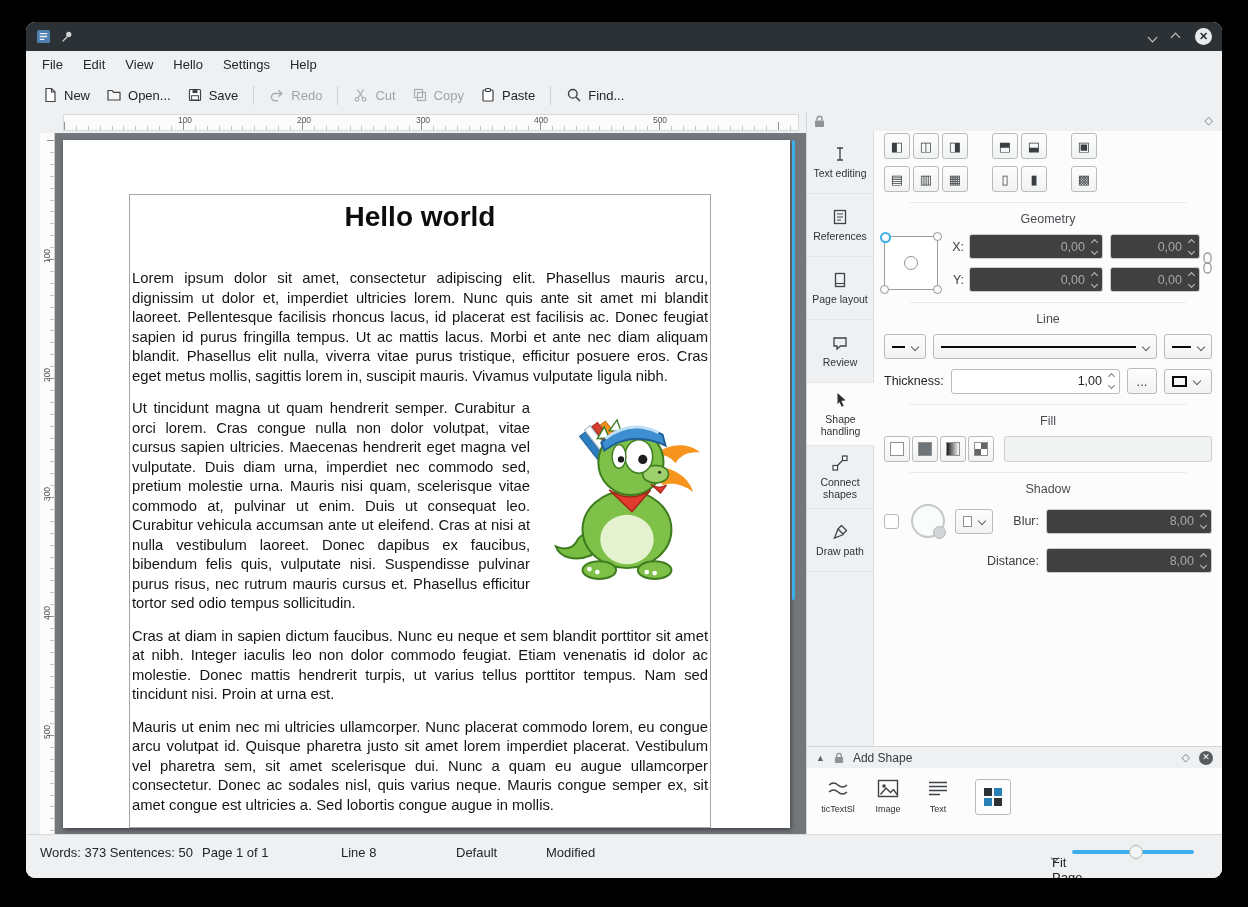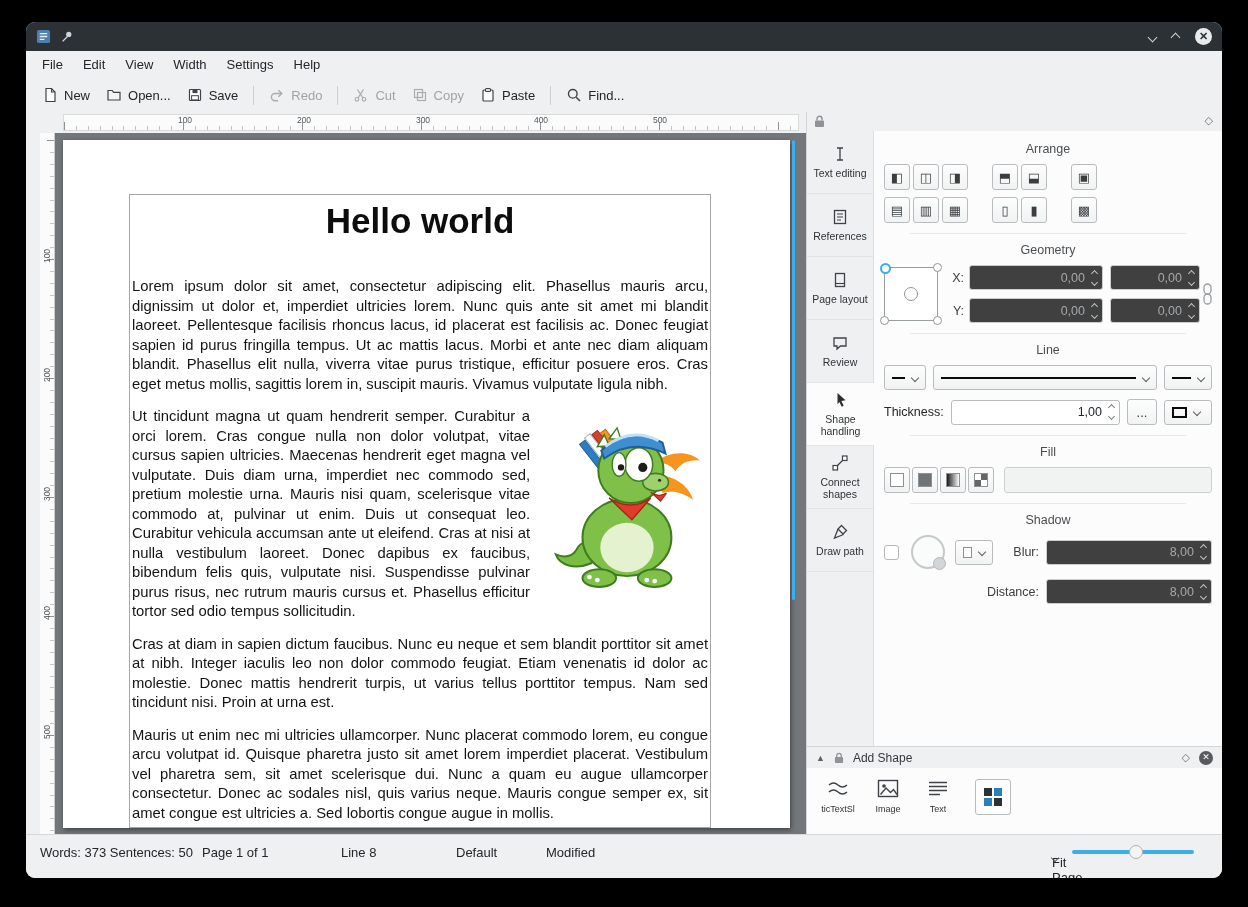--- a/index.html
+++ b/index.html
@@ -37,21 +37,21 @@
   .canvas{position:absolute;left:14px;right:0;top:21px;bottom:0;background:#73777b;overflow:hidden}
   .vruler{position:absolute;left:0;top:0;width:15px;height:100%;background:#fbfbfb;border-right:1px solid #c9cbcc;
     background-image:repeating-linear-gradient(to bottom,#8f9395 0 1px,transparent 1px 119px),
                      repeating-linear-gradient(to bottom,#c2c5c6 0 1px,transparent 1px 11.9px);
     background-size:55% 100%,28% 100%;background-position:7px 7px,10px 7px;background-repeat:no-repeat}
   .vruler span{position:absolute;left:-1px;font-size:8.5px;color:#55585a;transform:rotate(-90deg);width:16px;text-align:center}
   .page{position:absolute;left:23px;top:7px;width:727px;bottom:6px;background:#fff;
     box-shadow:1px 2px 5px rgba(0,0,0,.45);overflow:hidden}
   .vscroll{position:absolute;left:752px;top:7px;width:3px;height:460px;background:#3daee9;border-radius:2px}
   .frame{position:absolute;left:66px;top:54px;width:582px;bottom:0;border:1px solid #a6a6a6;padding:4px 2px 0 2px;overflow:hidden}
-  .doc-title{font-size:35px;font-weight:bold;text-align:center;color:#0d0d0d;margin:2px 0 36px}
+  .doc-title{font-size:28px;font-weight:bold;text-align:center;color:#0d0d0d;margin:2px 0 36px}
   .para{font-size:14.8px;line-height:1.318;text-align:justify;color:#141414;margin-bottom:13px}
   .mascot{float:right;width:168px;height:178px;margin:6px 0 2px 10px}
   
   .dock{width:416px;flex:none;display:flex;flex-direction:column;background:#eff0f1;border-left:1px solid #d3d5d6}
   .dock-head{height:19px;position:relative;flex:none}
   .dock-head .padlock{position:absolute;left:7px;top:3px}
   .dock-head .diamond{position:absolute;right:9px;top:2px;font-size:11px;color:#6d7275}
   .dock-body{flex:1;display:flex;min-height:0}
   .tabcol{width:67px;flex:none;display:flex;flex-direction:column;background:#eff0f1;border-right:1px solid #dcdee0}
   .tab{height:63px;display:flex;flex-direction:column;align-items:center;justify-content:center;gap:4px;
@@ -138,21 +138,21 @@
       <span><i class="chev down"></i></span>
       <span><i class="chev up"></i></span>
       <span class="close-btn">✕</span>
     </div>
   </div>
 
   <div class="menubar">
     <span class="menu-item">File</span>
     <span class="menu-item">Edit</span>
     <span class="menu-item">View</span>
-    <span class="menu-item">Width</span>
+    <span class="menu-item">Hello</span>
     <span class="menu-item">Settings</span>
     <span class="menu-item">Help</span>
   </div>
 
   <div class="toolbar">
     <div class="tool-btn">
       <span>
           <svg width="16" height="16" viewBox="0 0 16 16">
             <path d="M4 1.5h5.5L13 5v9.5H4z" fill="#fff" stroke="#3f4347" stroke-width="1.2"></path>
             <path d="M9.5 1.5V5H13" fill="none" stroke="#3f4347" stroke-width="1.2"></path>
@@ -367,21 +367,20 @@
                   <path d="M10.5 2.5 15.5 7.5 12 11 7 6z" fill="none" stroke="#3f4347" stroke-width="1.3"></path>
                   <path d="M7 6 3.5 15l9-3.5" fill="none" stroke="#3f4347" stroke-width="1.3"></path>
                 </svg>
               </span>
             <span>Draw path</span>
           </div>
         </div>
 
         <div class="panel">
 
-          <div class="sec-title">Arrange</div>
           <div class="row" style="gap:3px;margin-bottom:7px">
             <div class="btn">
                 <span class="glyph">◧</span>
               </div>
             <div class="btn">
                 <span class="glyph">◫</span>
               </div>
             <div class="btn">
                 <span class="glyph">◨</span>
               </div>

